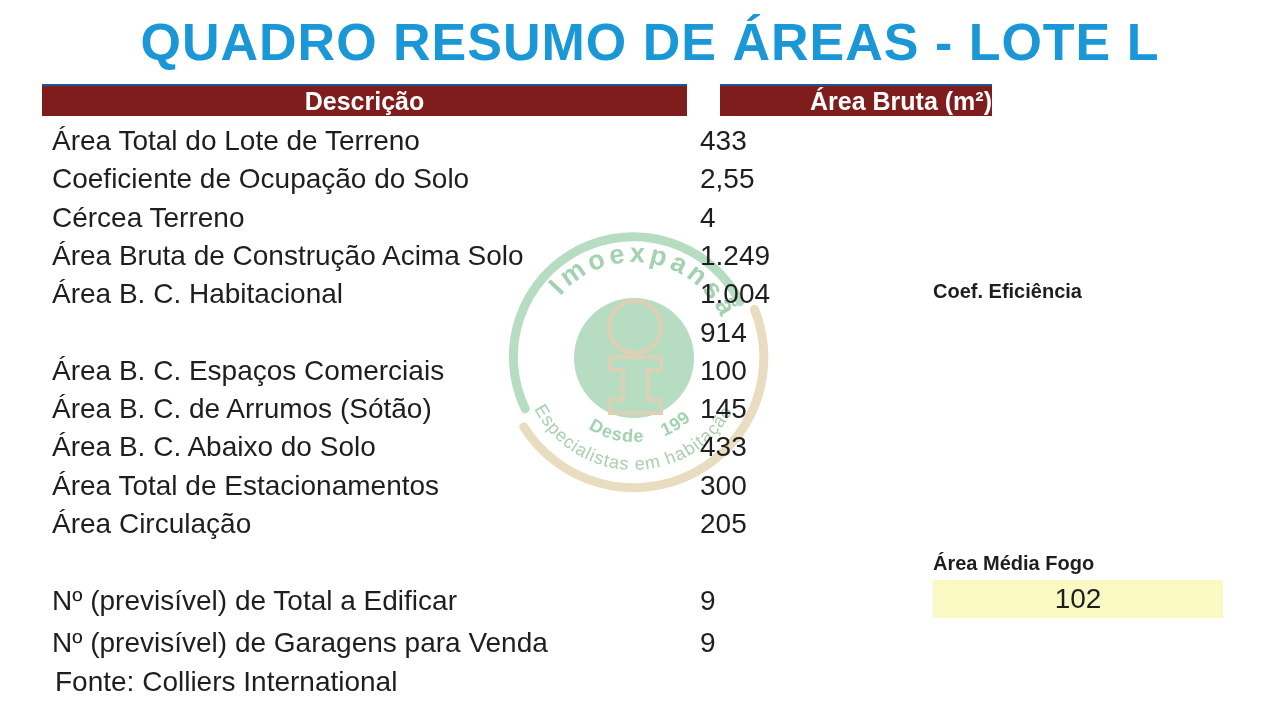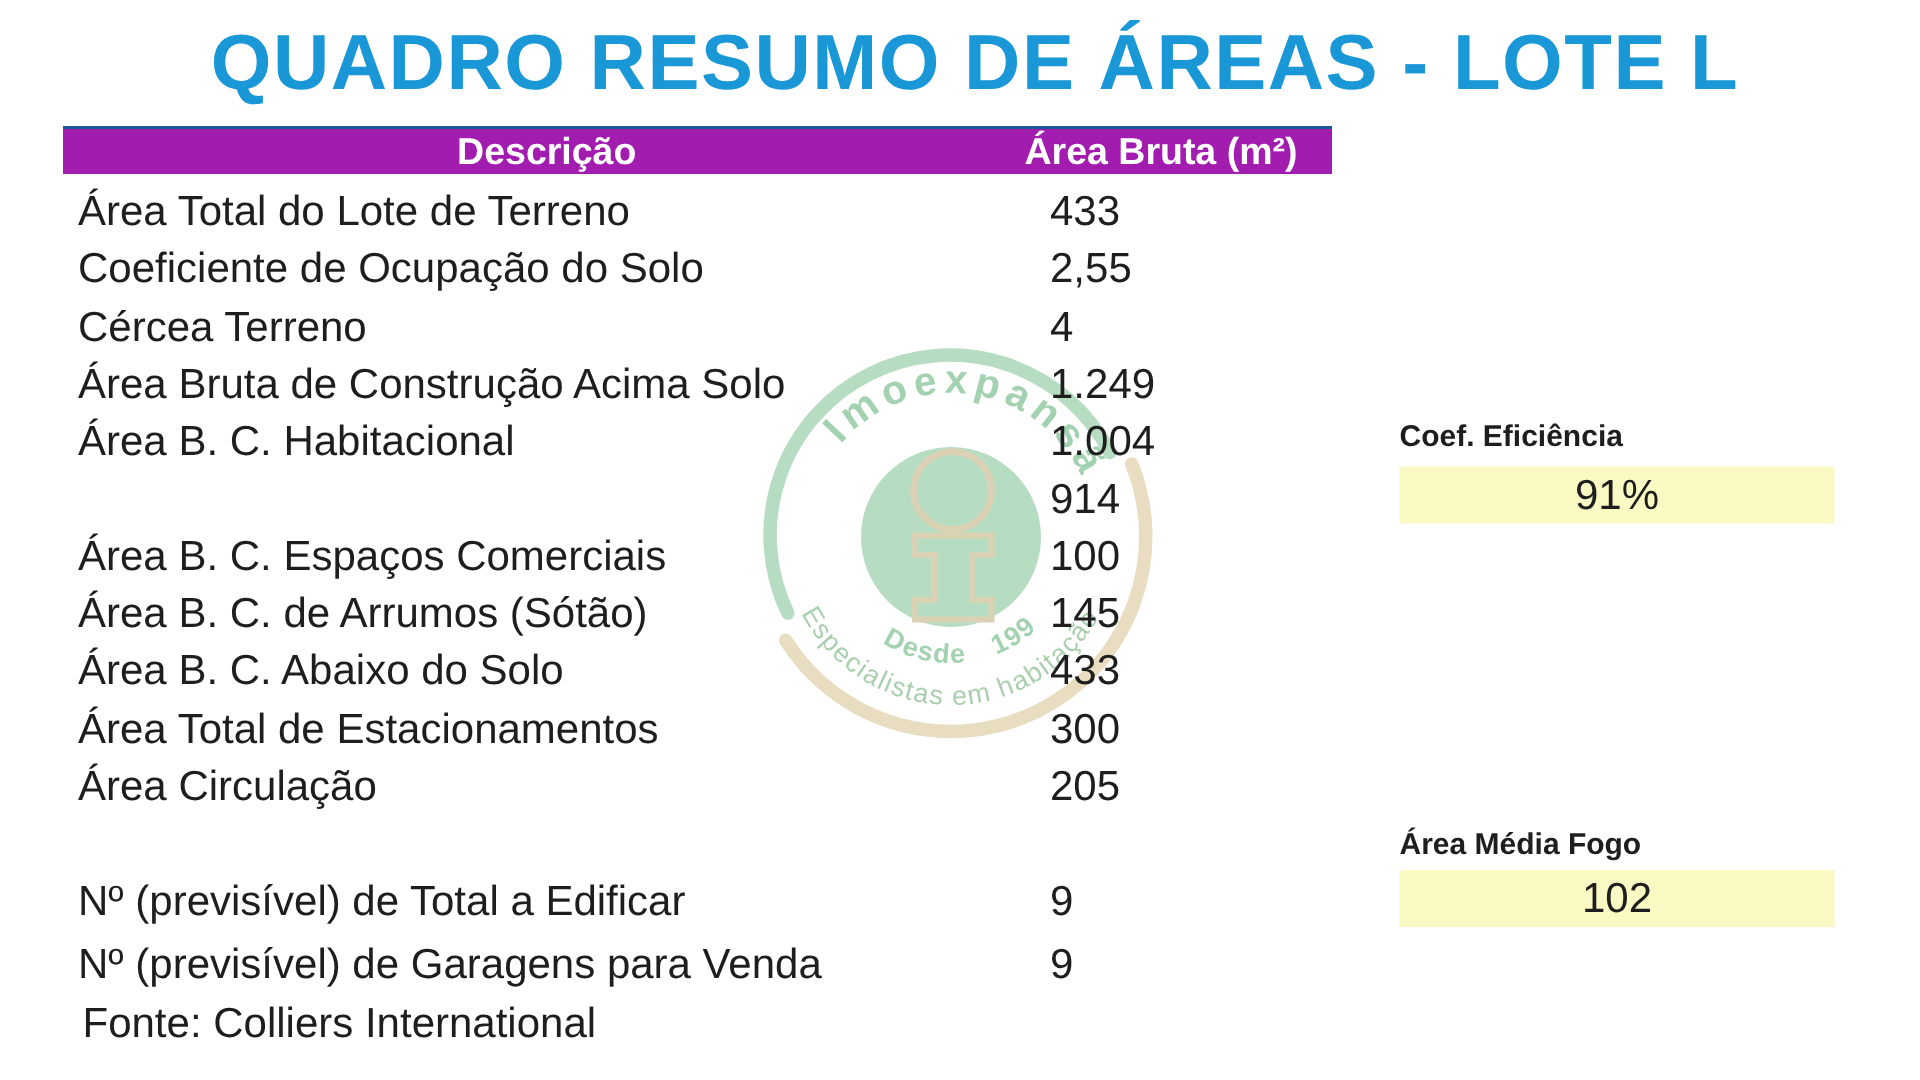--- a/index.html
+++ b/index.html
@@ -8,27 +8,27 @@
     font-family:"Liberation Sans", sans-serif;
     position:relative;overflow:hidden;
   }
   .page{position:absolute;inset:0;}
   .title{
     position:absolute;top:12px;left:10px;width:100%;margin:0;
     text-align:center;font-size:52px;font-weight:bold;
     color:#1997d6;letter-spacing:1px;white-space:nowrap;
   }
   .hdr{
-    position:absolute;top:84px;height:32px;background:#a21caf;
+    position:absolute;top:84px;height:32px;background:#7f1d1d;
     border-top:2px solid #1a5795;
     color:#ffffff;font-weight:bold;font-size:25px;line-height:31px;
     text-align:center;box-sizing:border-box;
   }
   .hdr-desc{left:42px;width:645px;}
-  .hdr-area{left:660px;width:228px;}
+  .hdr-area{left:720px;width:272px;text-align:right;}
   .row{
     position:absolute;left:0;width:1280px;height:38px;line-height:38px;
     font-size:28px;color:#1e1e1e;
   }
   .row .desc{position:absolute;left:52px;white-space:nowrap;}
   .row .val{position:absolute;left:700px;width:230px;text-align:left;}
   .side-label{
     position:absolute;left:933px;width:290px;height:38px;line-height:38px;
     text-align:left;font-weight:bold;font-size:20px;color:#1e1e1e;white-space:nowrap;
   }
@@ -126,19 +126,18 @@
   <div class="row" style="top:582px">
     <span class="desc">Nº (previsível) de Total a Edificar</span>
     <span class="val">9</span>
   </div>
   <div class="row" style="top:624px">
     <span class="desc">Nº (previsível) de Garagens para Venda</span>
     <span class="val">9</span>
   </div>
 
   <div class="side-label" style="top:272px">Coef. Eficiência</div>
-  <div class="side-box" style="top:311px">91%</div>
   <div class="side-label" style="top:544px">Área Média Fogo</div>
   <div class="side-box" style="top:580px">102</div>
 
   <div class="footer">Fonte: Colliers International</div>
 
 </div>
 
 </body></html>

